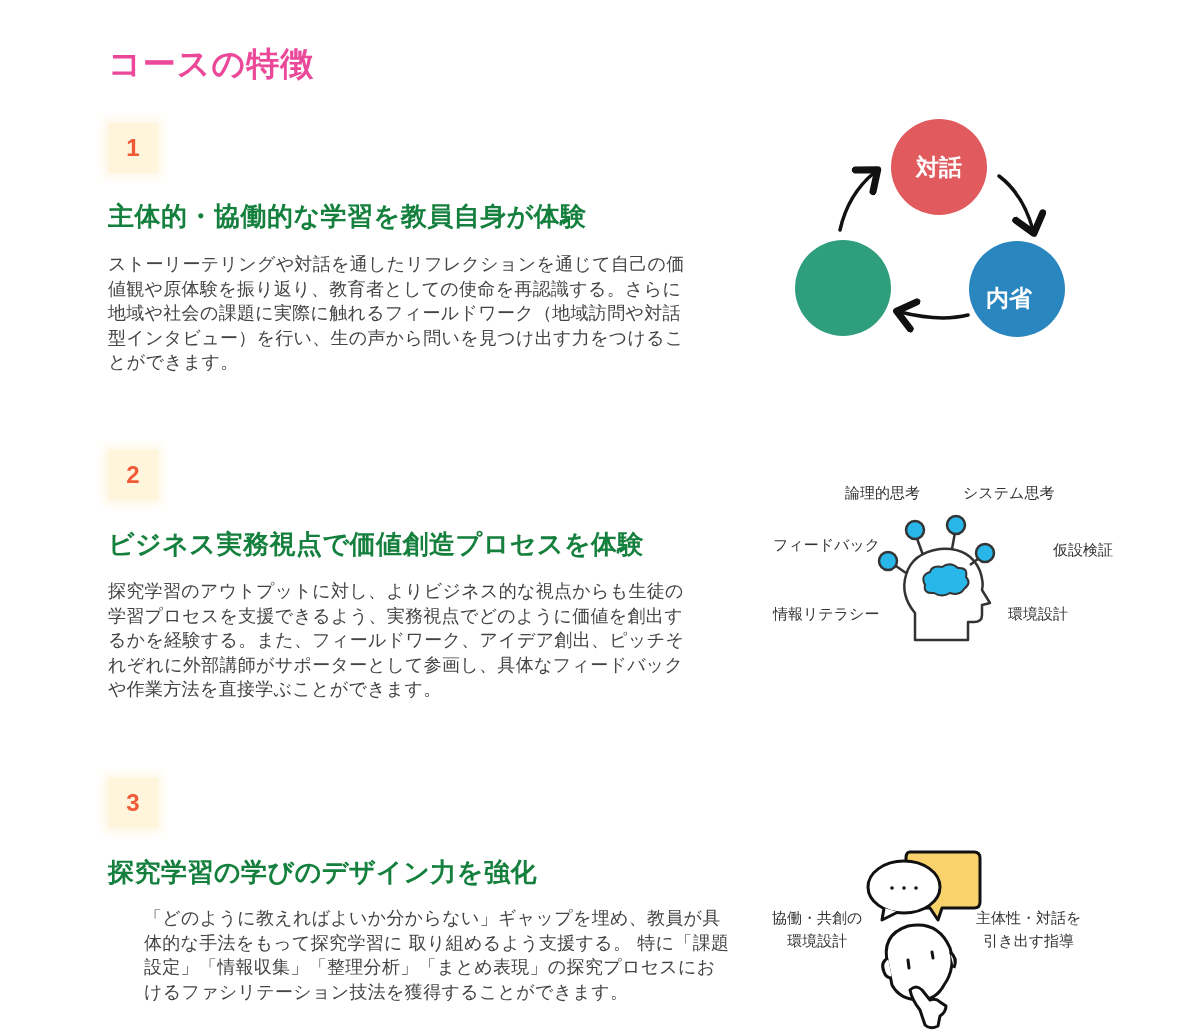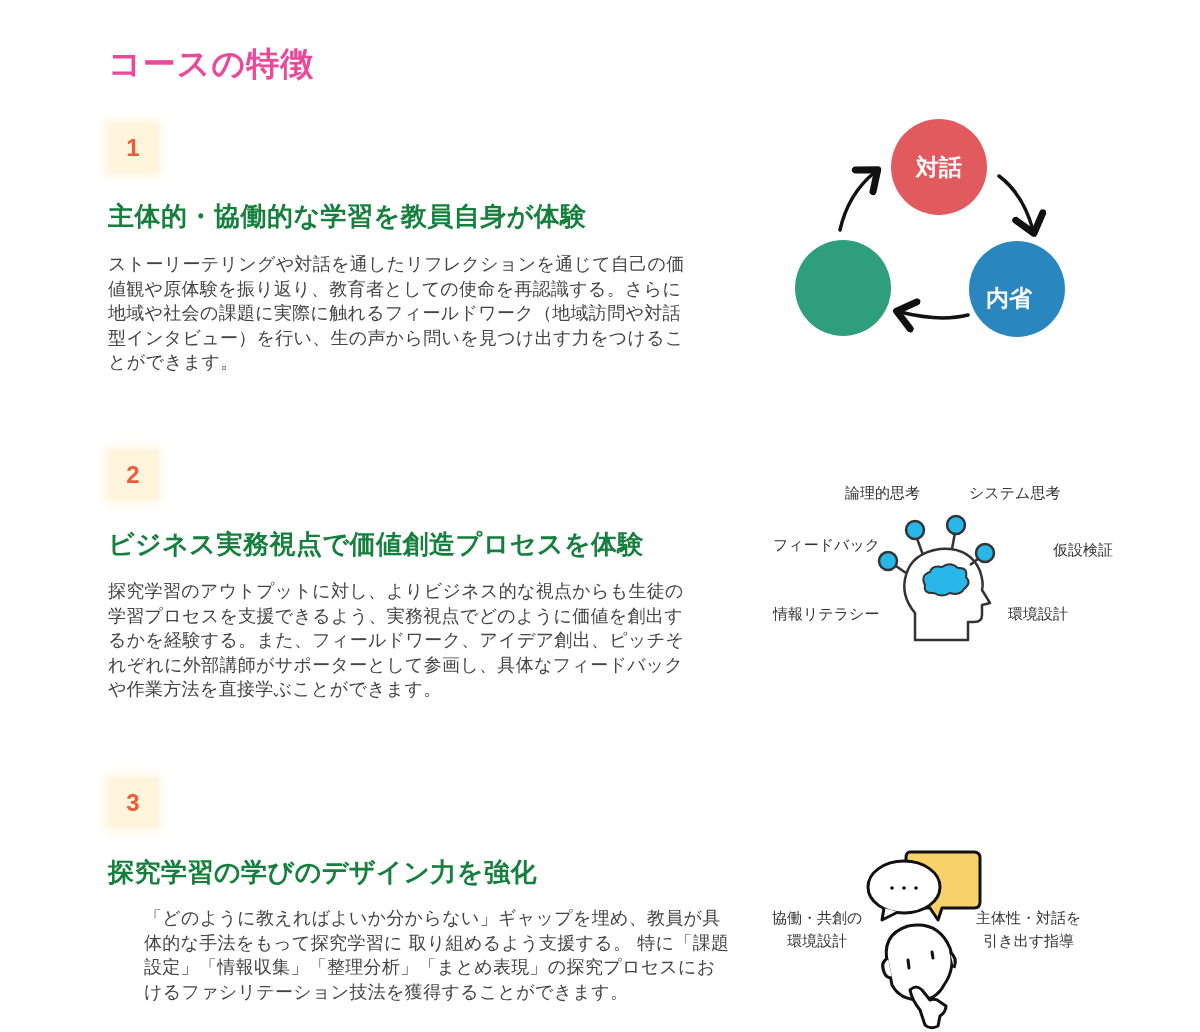--- a/index.html
+++ b/index.html
@@ -90,21 +90,21 @@
       <path d="M155,165 L155,138 Q140,120 146,100 Q152,78 180,74 Q210,72 220,96 Q224,108 222,115 L230,128 L222,130 L222,140 Q222,147 214,147 L208,147 L208,165 Z" fill="none" stroke="#333" stroke-width="2.5" stroke-linejoin="round"></path>
 
       <path d="M165,110 Q160,100 170,97 Q172,90 182,92 Q190,86 198,93 Q208,92 206,102 Q212,108 204,114 Q200,121 190,118 Q182,123 174,118 Q163,119 165,110 Z" fill="#28b7e8" stroke="#333" stroke-width="2"></path>
 
       <circle cx="155" cy="55" r="9" fill="#28b7e8" stroke="#333" stroke-width="2.5"></circle>
       <circle cx="196" cy="50" r="9" fill="#28b7e8" stroke="#333" stroke-width="2.5"></circle>
       <circle cx="225" cy="78" r="9" fill="#28b7e8" stroke="#333" stroke-width="2.5"></circle>
       <circle cx="128" cy="86" r="9" fill="#28b7e8" stroke="#333" stroke-width="2.5"></circle>
     </svg>
     <div class="illus-label" style="left:85px; top:7px;">論理的思考</div>
-    <div class="illus-label" style="left:209px; top:7px;">システム思考</div>
+    <div class="illus-label" style="left:203px; top:7px;">システム思考</div>
     <div class="illus-label" style="left:13px; top:59px;">フィードバック</div>
     <div class="illus-label" style="left:256px; top:64px;margin-left:37px;">仮設検証</div>
     <div class="illus-label" style="left:13px; top:128px;">情報リテラシー</div>
     <div class="illus-label" style="left:248px; top:128px;">環境設計</div>
   </div>
 </section>
 
 <section class="feature" style="top:0;">
   <div class="num-badge" style="top:778px;">3</div>
   <h2 class="feature-title" style="top:855px;">探究学習の学びのデザイン力を強化</h2>

